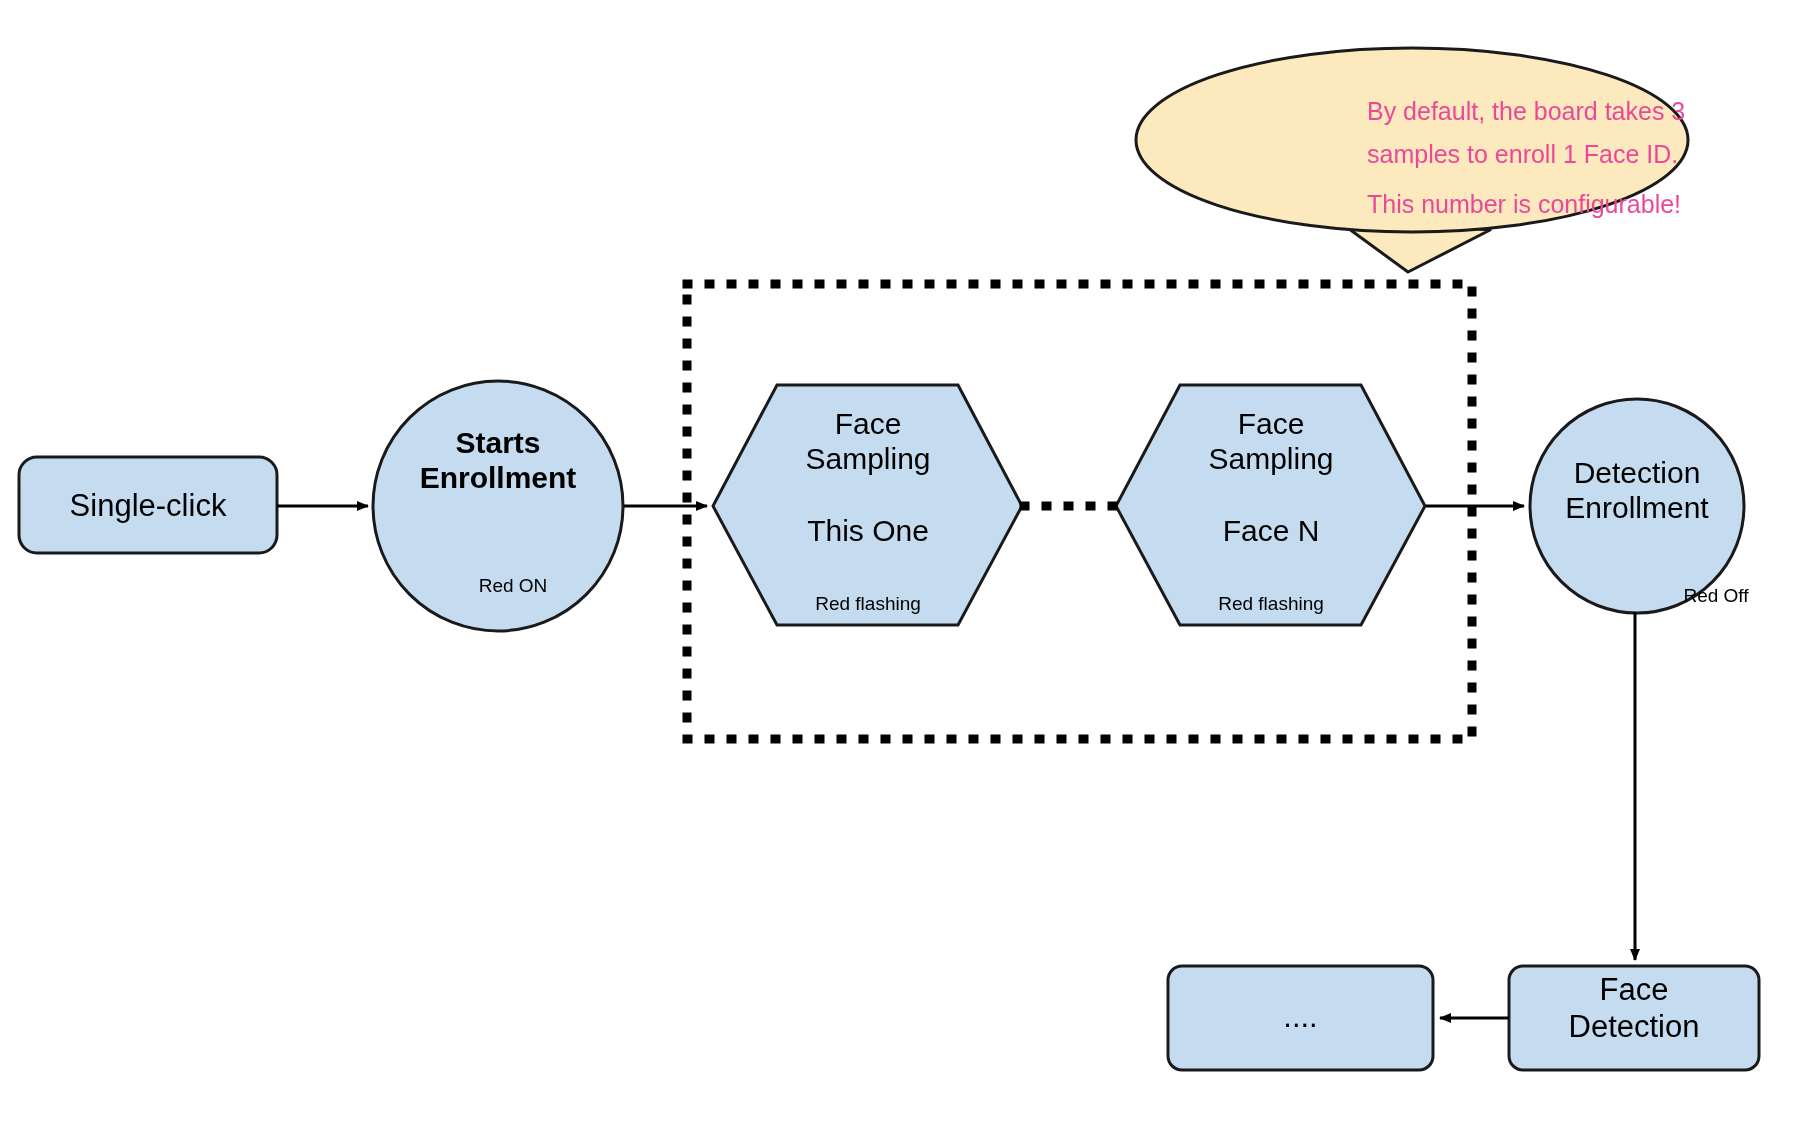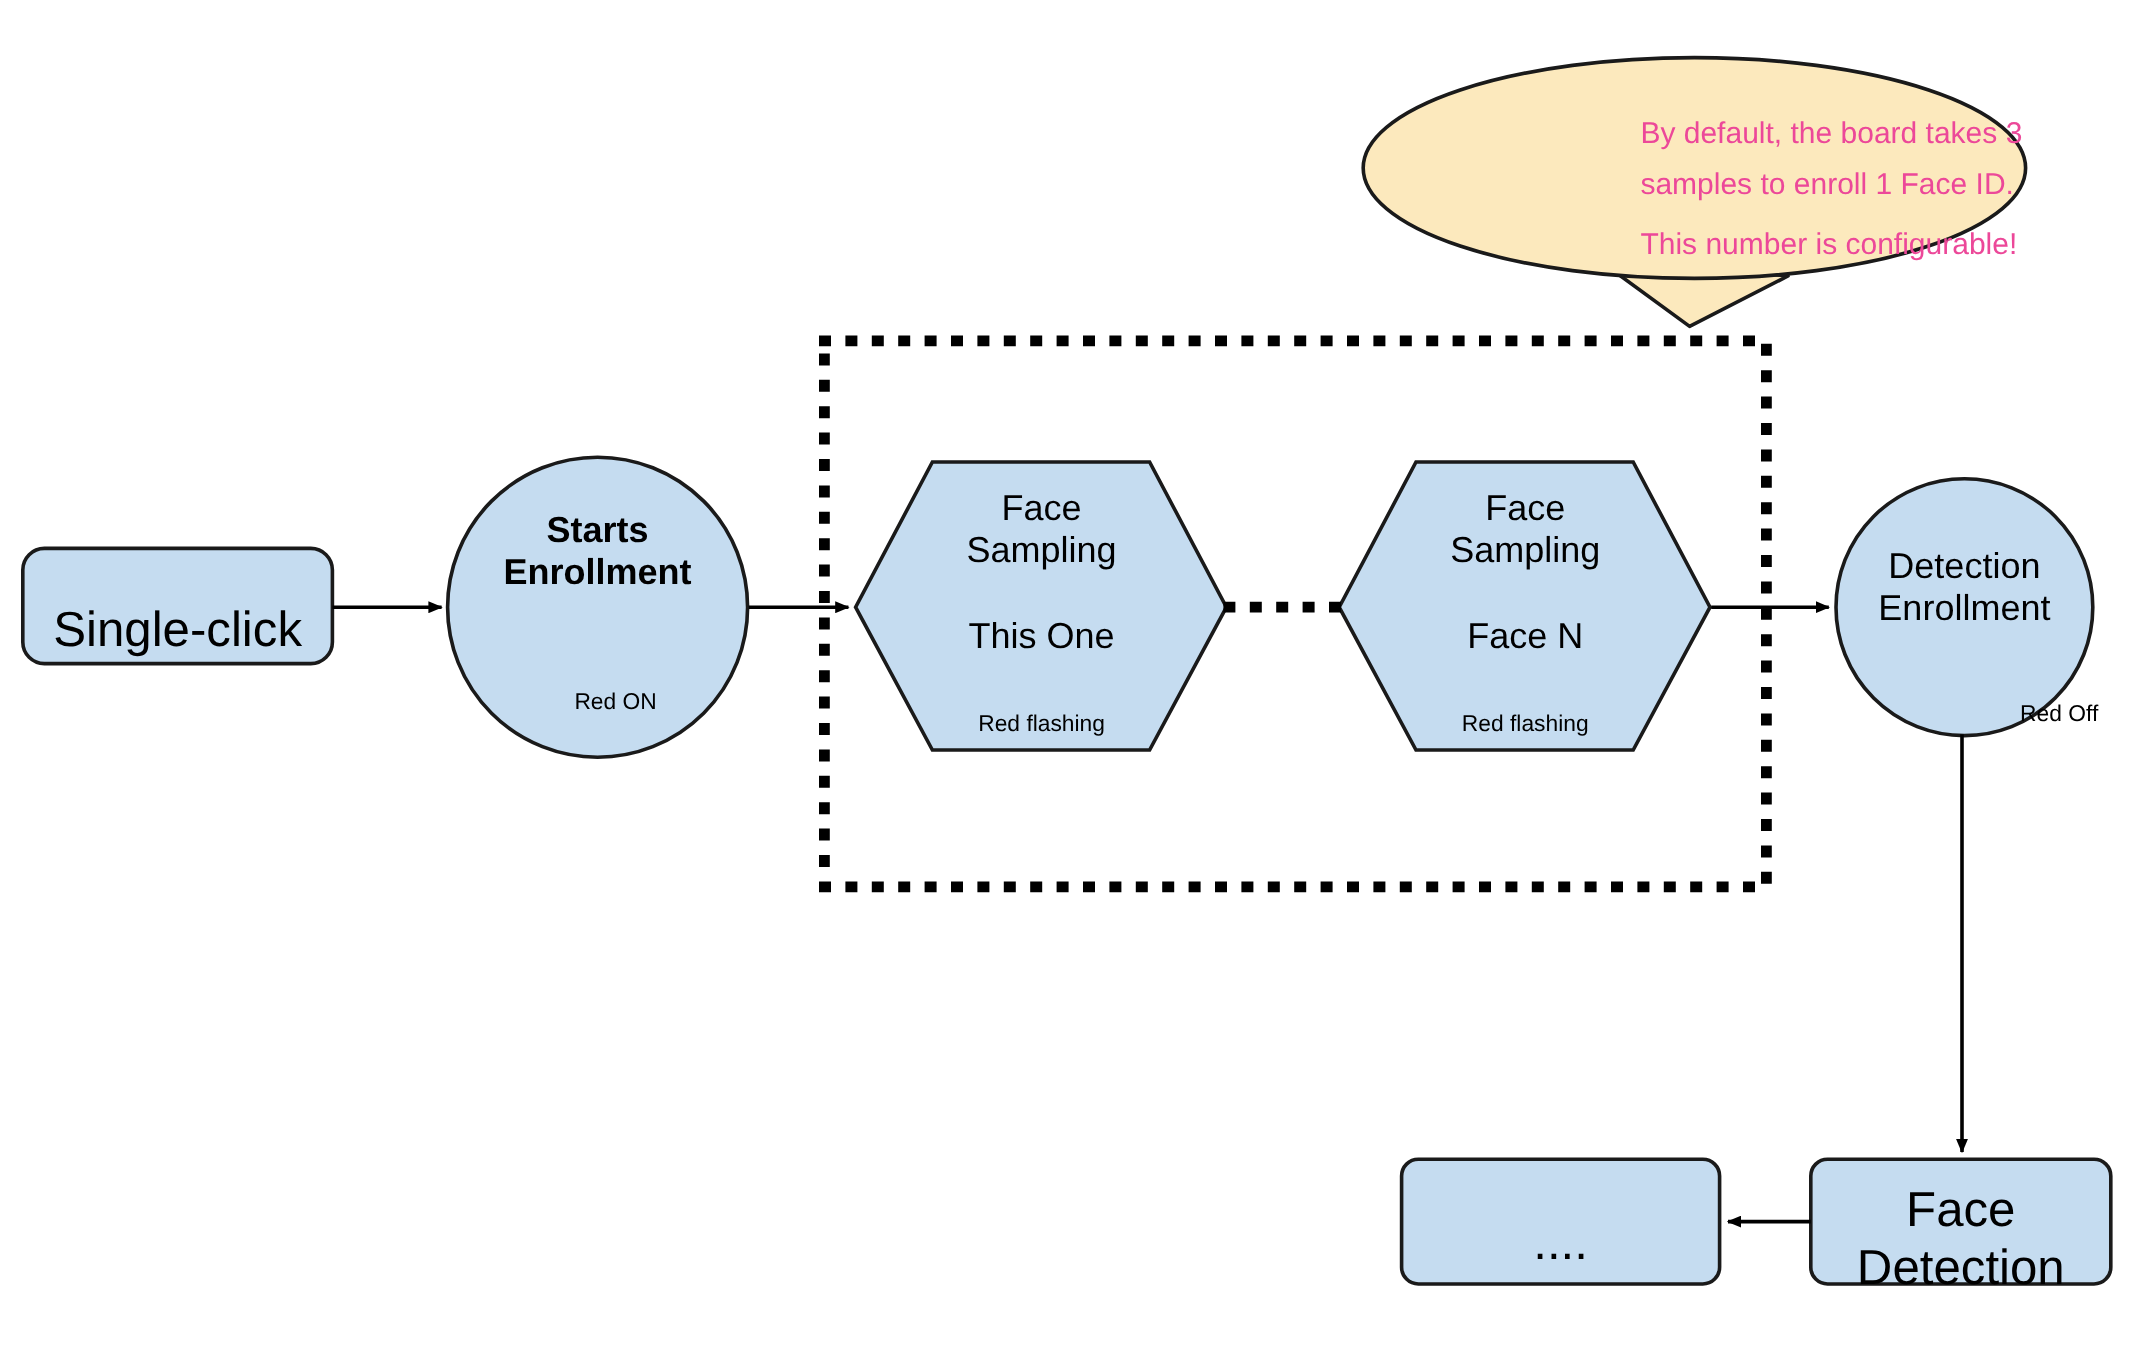--- a/index.html
+++ b/index.html
@@ -33,22 +33,21 @@
     pointer-events: none;
     white-space: pre-line;
   }
   .lbl-main {
     font-size: 30px;
   }
   .lbl-small {
     font-size: 19px;
   }
   .lbl-box {
-    font-size: 41px;
-    margin-top: 12px;
+    font-size: 31px;
   }
   .callout-text {
     position: absolute;
     font-size: 25px;
     color: #ec4899;
     line-height: 1.35;
     text-align: left;
     white-space: pre-line;
   }
 </style>

